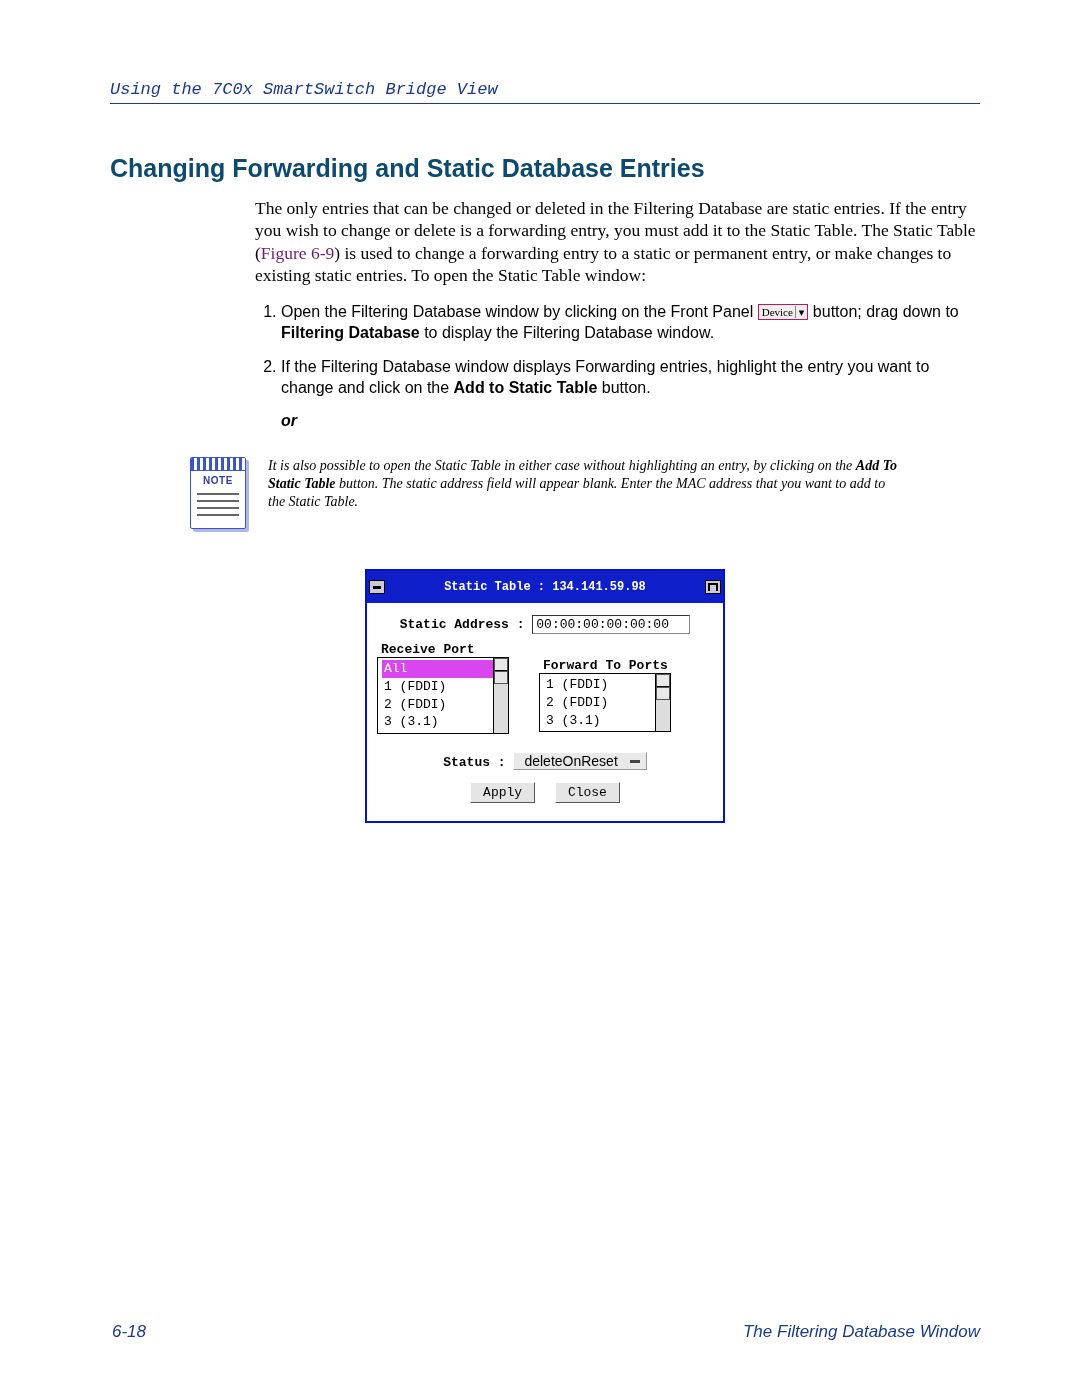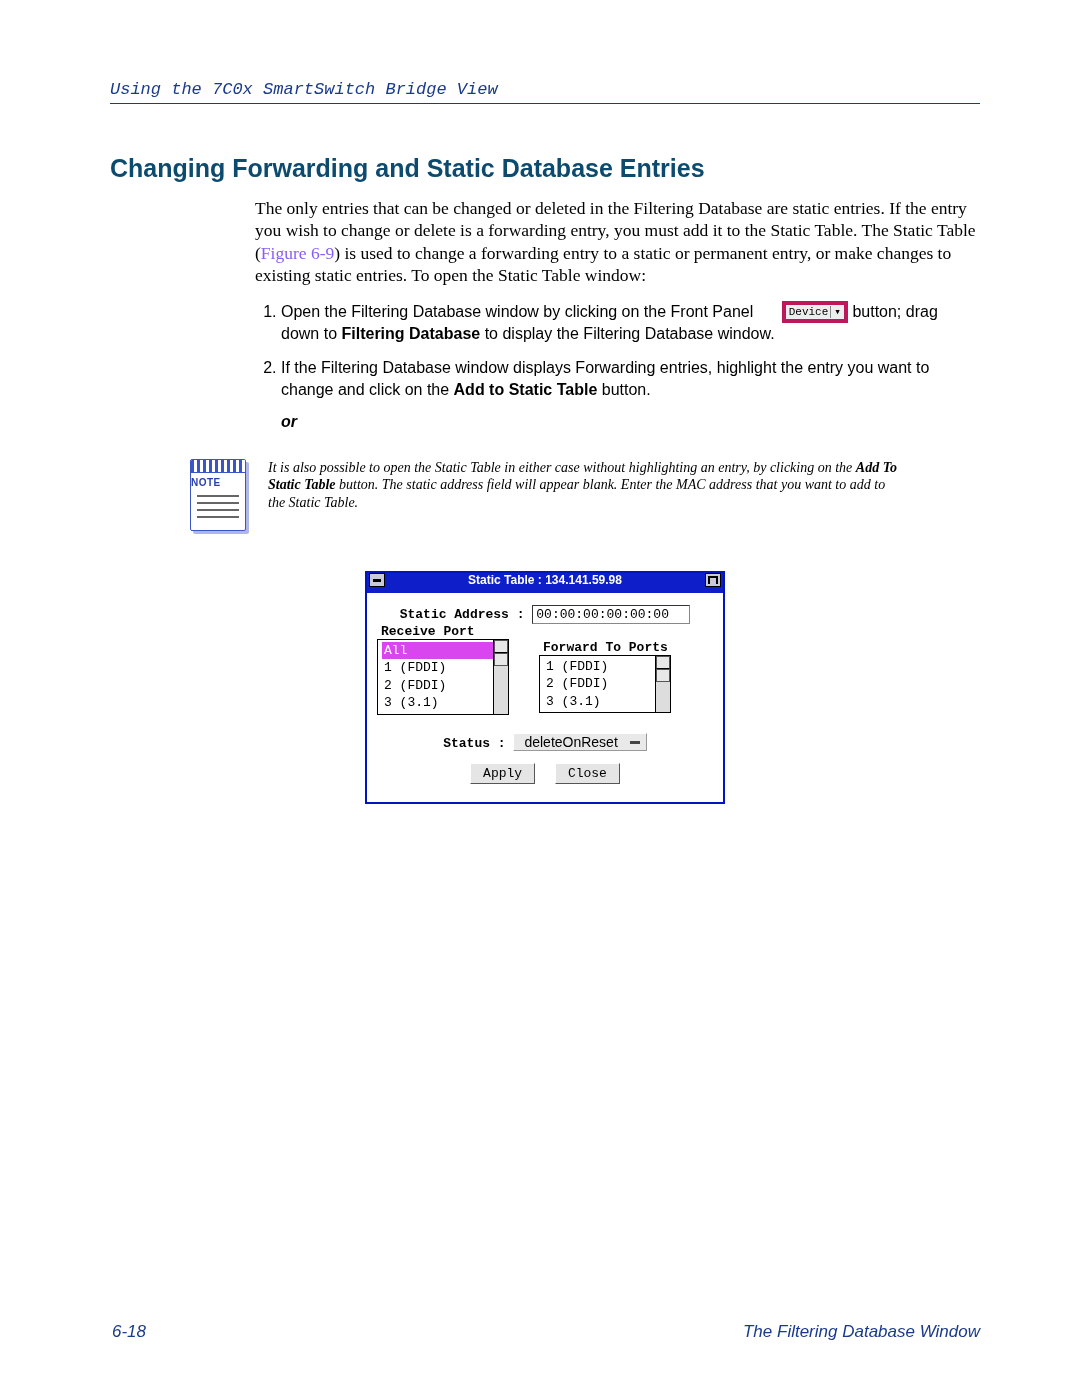--- a/index.html
+++ b/index.html
@@ -34,21 +34,21 @@
     font-weight: bold;
     font-size: 25px;
     margin: 0 0 14px 0;
   }
   .body-block {
     margin-left: 145px;
     font-size: 17.5px;
     line-height: 1.28;
   }
   .body-block p { margin: 0 0 14px 0; }
-  .link { color: #8b5cf6; }
+  .link { color: #701a75; }
   ol.steps {
     margin: 0 0 12px 0;
     padding-left: 26px;
     font-family: Arial, Helvetica, sans-serif;
     font-size: 16px;
     line-height: 1.35;
   }
   ol.steps li { margin-bottom: 12px; }
   .or {
     font-family: Arial, Helvetica, sans-serif;
@@ -58,28 +58,27 @@
     margin: 6px 0 10px 26px;
   }
   .after-or {
     font-family: Arial, Helvetica, sans-serif;
     font-size: 16px;
     margin-left: 26px;
     line-height: 1.35;
   }
   .device-btn {
     display: inline-block;
-    border: 4px solid #be185d;
+    border: 1px solid #be185d;
     background: #eee;
-    font-family: Liberation Mono, monospace;
+    font-family: Liberation Serif, serif;
     font-size: 11px;
     padding: 0 3px;
     vertical-align: middle;
     line-height: 14px;
-    margin-left: 24px;
   }
   .device-btn .arrow {
     border-left: 1px solid #888;
     padding-left: 3px;
     margin-left: 2px;
   }
   .note-row {
     display: flex;
     align-items: flex-start;
     margin: 26px 0 40px 80px;
@@ -98,21 +97,21 @@
     box-shadow: 3px 3px 0 #b0b7e8;
     position: relative;
     overflow: hidden;
   }
   .notepad .binding {
     height: 12px;
     background: repeating-linear-gradient(90deg,#3a55c8 0 3px,#fff 3px 6px);
     border-bottom: 1px solid #3a55c8;
   }
   .notepad .label {
-    text-align: left;
+    text-align: center;
     font-family: Arial, Helvetica, sans-serif;
     font-size: 10px;
     font-weight: bold;
     color: #2a3fa8;
     padding: 4px 0 2px;
     letter-spacing: .5px;
   }
   .notepad .lines {
     padding: 0 6px;
   }
@@ -137,22 +136,23 @@
     border: 2px solid #0014c0;
     background: #fff;
     font-family: "Courier New", monospace;
     font-size: 13px;
     color: #000;
   }
   .titlebar {
     background: #0e1ec8;
     color: #fff;
     display: flex;
-    height: 20px;
-    font-family: Liberation Sans, sans-serif;
+    align-items: center;
+    height: 32px;
+    font-family: Liberation Mono, monospace;
     font-weight: bold;
     font-size: 12px;
   }
   .titlebar .sys {
     width: 16px; height: 14px;
     background: #c9c9d9;
     margin: 0 2px;
     border: 1px solid #000;
     box-sizing: border-box;
     position: relative;
@@ -166,21 +166,21 @@
     border:1px solid #000; box-sizing:border-box; position:relative;
   }
   .titlebar .max::after{
     content:""; position:absolute; inset:2px; border:2px solid #000; border-bottom:none;
   }
   .win-body {
     padding: 12px 10px 18px 10px;
   }
   .addr-row {
     text-align: center;
-    margin-bottom: 0;
+    margin-bottom: 8px;
     font-weight: bold;
     font-family: "Courier New", monospace;
   }
   .addr-row input {
     font-family: "Courier New", monospace;
     font-size: 13px;
     width: 150px;
     border: 1px inset #888;
     background:#fff;
     padding: 1px 3px;

